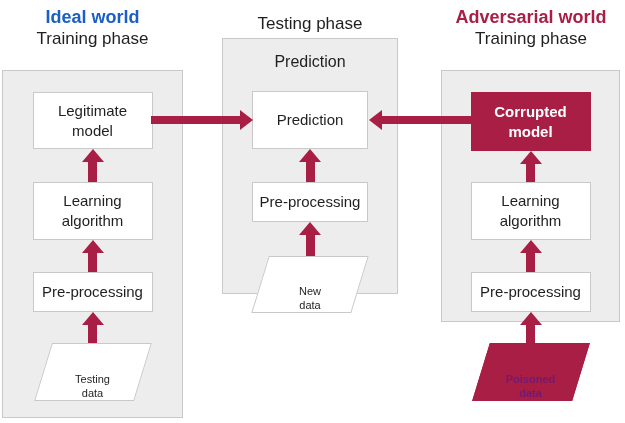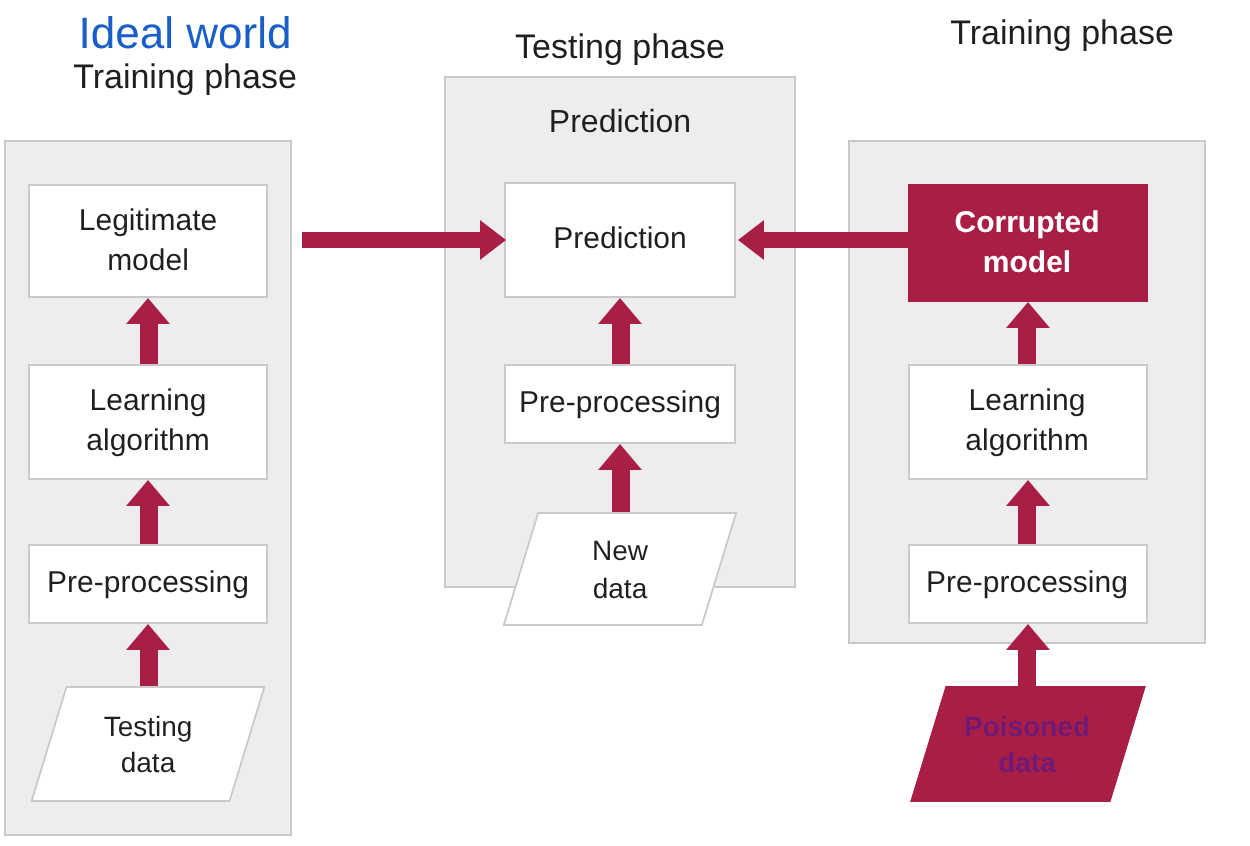--- a/index.html
+++ b/index.html
@@ -18,29 +18,29 @@
     position:relative;
     width:625px;height:423px;
     background:#ffffff;
     overflow:hidden;
   }
   
   .hdr{position:absolute;text-align:center}
   .hdr-ideal{left:2px;top:6px;width:181px}
   .hdr-testing{left:222px;top:13px;width:176px}
   .hdr-adv{left:442px;top:6px;width:178px}
-  .world{font-size:22px;font-weight:400;line-height:22px}
+  .world{font-size:18px;font-weight:700;line-height:22px}
   .world-blue{color:var(--blue)}
   .world-crimson{color:var(--crimson)}
   .phase{font-size:17px;font-weight:500;color:var(--text);line-height:21px}
   
   .panel{position:absolute;background:var(--panel-bg);border:1px solid var(--border)}
-  .panel-left{left:2px;top:70px;width:144px;height:348px}
+  .panel-left{left:2px;top:70px;width:181px;height:348px}
   .panel-mid{left:222px;top:38px;width:176px;height:256px}
-  .panel-right{left:424px;top:70px;width:179px;height:252px}
+  .panel-right{left:441px;top:70px;width:179px;height:252px}
   .panel-heading{
     position:absolute;left:0;top:14px;width:100%;
     text-align:center;font-size:16px;font-weight:500;color:var(--text);
   }
   
   .node{
     position:absolute;left:50%;transform:translateX(-50%);
     width:120px;background:#ffffff;border:1px solid var(--border);
     display:flex;align-items:center;justify-content:center;
     text-align:center;font-size:15px;line-height:1.32;
@@ -48,22 +48,22 @@
   }
   .panel-mid .node{width:116px}
   .node-crimson{
     background:var(--crimson);border-color:var(--crimson);
     color:#ffffff;font-weight:600;
   }
   
   .para{
     position:absolute;left:50%;transform:translateX(-50%);
     width:100px;
-    display:flex;align-items:center;justify-content:center;
-    text-align:center;font-size:14px;line-height:1.32;
+    display:flex;align-items:flex-end;justify-content:center;
+    text-align:center;font-size:11px;line-height:1.32;
     color:var(--text);white-space:pre-line;
   }
   .para-bg{
     position:absolute;inset:0;
     background:#ffffff;border:1px solid var(--border);
     transform:skewX(-17deg);
   }
   .para-crimson .para-bg{background:var(--crimson);border-color:var(--crimson)}
   .para-crimson{color:#701a75;font-weight:600}
   .para-label{position:relative;z-index:1}
@@ -101,20 +101,21 @@
 <div class="stage">
 
   <div class="hdr hdr-ideal">
     <div class="world world-blue">Ideal world</div>
     <div class="phase">Training phase</div>
   </div>
   <div class="hdr hdr-testing">
     <div class="phase">Testing phase</div>
   </div>
   <div class="hdr hdr-adv">
+    <div class="world world-crimson">Adversarial world</div>
     <div class="phase">Training phase</div>
   </div>
 
   <div class="panel panel-left">
     <div class="node" style="top:21px;height:57px">Legitimate
 model</div>
     <div class="v-arrow" style="top:78px;height:33px">
       <div class="head"></div>
         <div class="stem"></div>
     </div>

